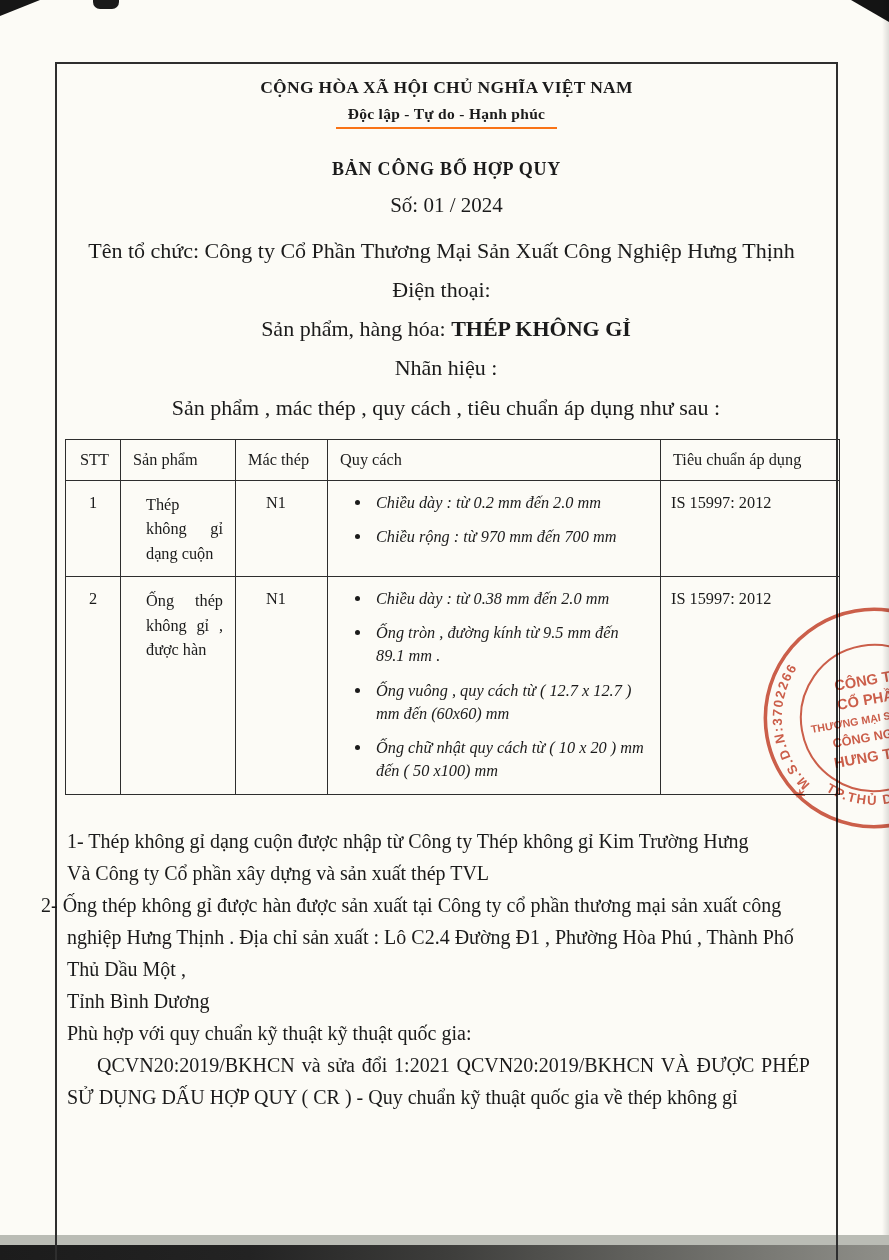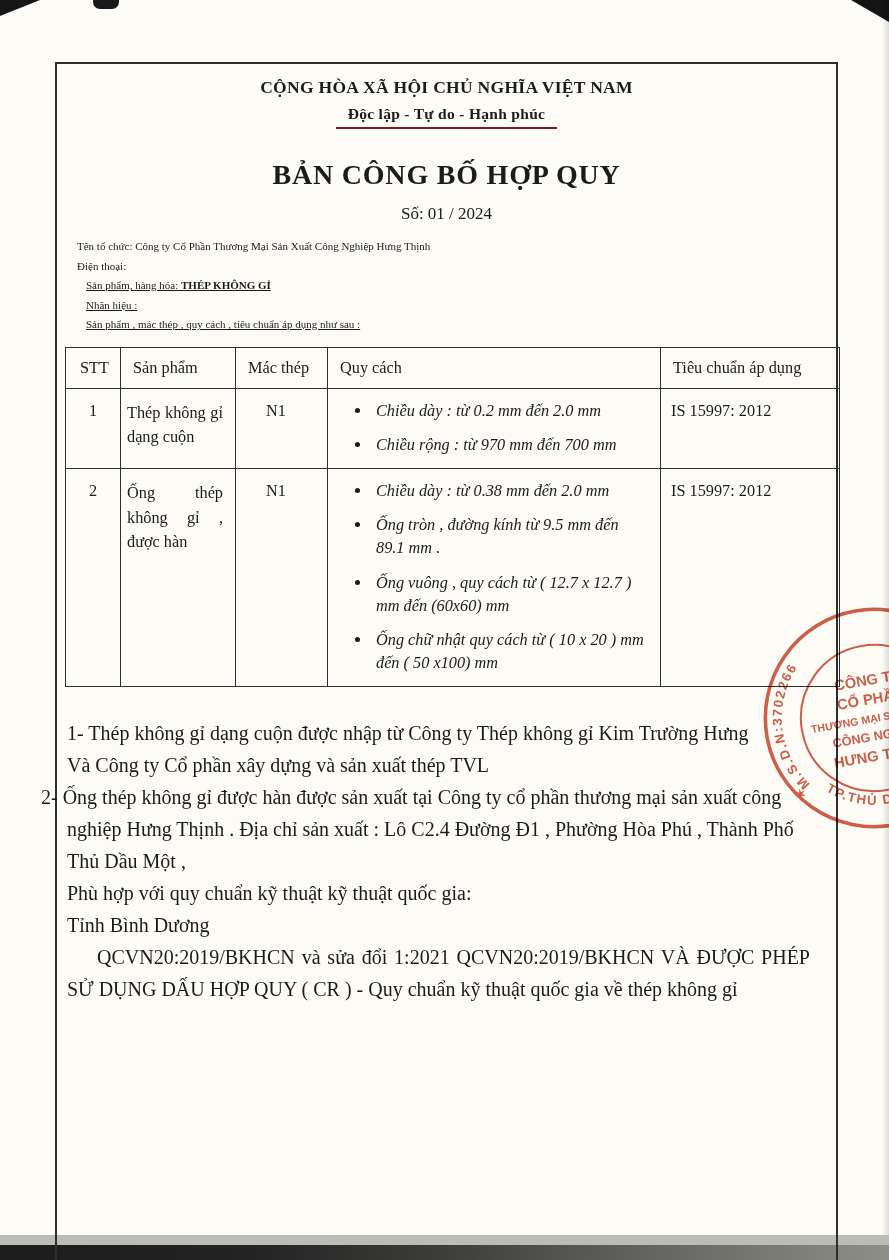--- a/index.html
+++ b/index.html
@@ -26,35 +26,35 @@
   
   .frame {
     position: absolute; left: 55px; top: 62px;
     width: 783px; height: 1241px;
     border: 2px solid #2e2e2e;
     padding-top: 10px;
   }
 
   .nat-title { text-align: center; font-weight: bold; font-size: 17.5px; letter-spacing: .3px; margin-top: 3px; }
   .motto-wrap { text-align: center; margin-top: 7px; }
-  .motto { display: inline-block; font-weight: bold; font-size: 15.5px; border-bottom: 2px solid #7f1d1d; padding: 0 12px 4px 12px; letter-spacing: .3px; text-align: center; }
-  .doc-title { text-align: center; font-weight: bold; font-size: 28px; letter-spacing: .8px; margin-top: 30px; }
-  .doc-number { text-align: center; font-size: 17px; margin-top: 13px; }
+  .motto { display: inline-block; font-weight: bold; font-size: 15.5px; border-bottom: 2px solid #f97316; padding: 0 12px 4px 12px; letter-spacing: .3px; text-align: center; }
+  .doc-title { text-align: center; font-weight: bold; font-size: 18px; letter-spacing: .8px; margin-top: 30px; }
+  .doc-number { text-align: center; font-size: 21px; margin-top: 13px; }
 
-  .fields { margin: 13px 30px 0 20px; font-size: 11px; line-height: 1.78; }
+  .fields { margin: 13px 30px 0 20px; font-size: 22px; line-height: 1.78; text-align: center; }
   .field { margin: 0; }
-  .field.indent { padding-left: 9px; text-decoration: underline; }
+  .field.indent { padding-left: 9px; }
   .product-value { font-weight: bold; }
 
   table.spec-table { border-collapse: collapse; margin: 12px 0 0 8px; width: 774px; font-size: 16.3px; table-layout: fixed; }
   .spec-table th, .spec-table td { border: 1.6px solid #2e2e2e; vertical-align: top; text-align: left; font-weight: normal; }
   .spec-table th { padding: 10px 6px 10px 12px; vertical-align: middle; }
   .spec-table th.th-stt { text-align: left; padding-left: 14px; }
   td.c-stt { text-align: center; padding-top: 12px; }
-  td.c-product { padding: 12px 12px 10px 6px; line-height: 1.5; text-align: justify; }
+  td.c-product { padding: 12px 12px 10px 25px; line-height: 1.5; text-align: justify; }
   td.c-grade { padding: 12px 0 0 30px; }
   td.c-specs { padding: 10px 10px 10px 0; font-style: italic; }
   td.c-standard { padding: 12px 8px 10px 10px; }
   .c-specs ul { margin: 0; padding-left: 44px; }
   .c-specs li { margin-bottom: 11px; line-height: 1.42; padding-left: 4px; }
   .c-specs li:last-child { margin-bottom: 2px; }
 
   .notes { margin: 30px 26px 0 10px; font-size: 20px; line-height: 1.6; }
   .notes p { margin: 0; }
   .note-1 { margin-left: 28px; }
@@ -144,22 +144,22 @@
             </ul>
           </td>
           <td class="c-standard">IS 15997: 2012</td>
         </tr>
       </tbody>
     </table>
 
     <div class="notes">
       <p class="note-1"><span>1-  Thép không gỉ dạng cuộn được nhập từ Công ty Thép không gỉ Kim Trường Hưng</span><br><span>Và Công ty Cổ phần xây dựng và sản xuất thép TVL</span></p>
       <p class="note-2">2-  Ống thép không gỉ được hàn được sản xuất tại Công ty cổ phần thương mại sản xuất công nghiệp Hưng Thịnh . Địa chỉ sản xuất : Lô C2.4 Đường Đ1 , Phường Hòa Phú , Thành Phố Thủ Dầu Một ,</p>
+      <p class="note-plain">Tỉnh Bình Dương</p>
       <p class="note-plain">Phù hợp với quy chuẩn kỹ thuật kỹ thuật quốc gia:</p>
-      <p class="note-plain">Tỉnh Bình Dương</p>
       <p class="note-qcvn">QCVN20:2019/BKHCN  và  sửa  đổi  1:2021  QCVN20:2019/BKHCN  VÀ  ĐƯỢC PHÉP SỬ DỤNG DẤU HỢP QUY ( CR ) -  Quy chuẩn kỹ thuật quốc gia về thép không gỉ</p>
     </div>
 
   </div>
 
   <svg class="stamp" width="264" height="264" viewBox="0 0 260 260">
     <g fill="none" stroke="#c6452f">
       <circle cx="130" cy="130" r="107" stroke-width="3.5"></circle>
       <circle cx="130" cy="130" r="72" stroke-width="2"></circle>
     </g>

